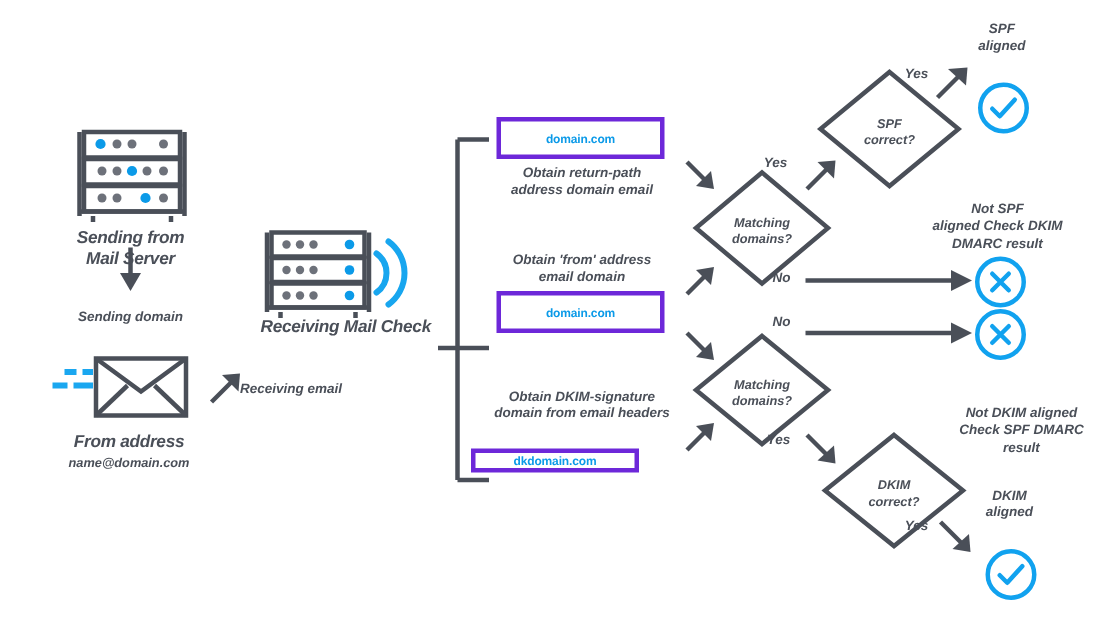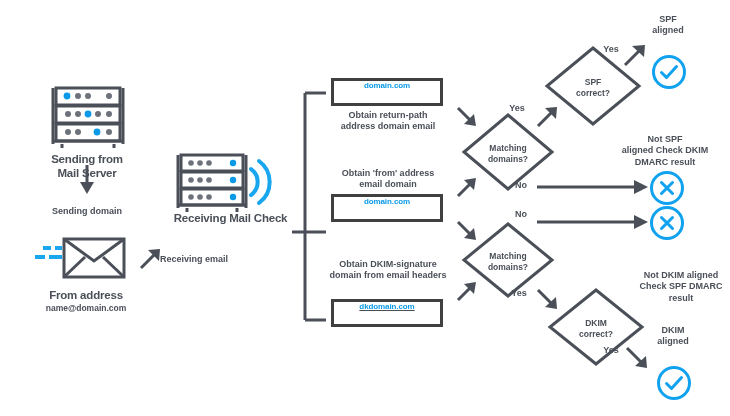--- a/index.html
+++ b/index.html
@@ -12,34 +12,35 @@
     color:#4a4f58;
   }
   #stage{position:absolute;left:0;top:0;width:730px;height:416px;}
   .txt{
     position:absolute;
     text-align:center;
     font-weight:bold;
     color:#4a4f58;
     line-height:1.25;
     white-space:pre-line;
+    font-style:italic;
   }
   .t-head{font-size:11.5px;letter-spacing:-0.2px;}
   .t-sub{font-size:9px;font-weight:bold;}
   .t-step{font-size:9px;font-weight:bold;}
   .t-small{font-size:8.5px;font-weight:bold;}
   .t-yn{font-size:9px;font-weight:bold;}
   .t-result{font-size:9px;font-weight:bold;}
   .t-dom{font-size:8px;font-weight:bold;color:#0b9ae8;letter-spacing:-0.1px;}
   .t-mono{font-size:8.5px;font-weight:bold;color:#4a4f58;}
   .box{
     position:absolute;
-    border:3px solid #404040;
+    border:3px solid #6d28d9;
     box-sizing:border-box;
-    display:flex;justify-content:center;
+    display:flex;align-items:center;justify-content:center;
   }
   .svgl{position:absolute;left:0;top:0;}
   .icon-wrap{position:absolute;}
 </style>
 </head>
 <body>
 
 <div id="stage">
 
   <svg class="svgl" width="730" height="416" viewBox="0 0 730 416">
@@ -233,21 +234,21 @@
   <div class="txt t-sub" style="left:160px;top:254px;width:96px;text-align:left;">Receiving email</div>
 
   <div class="box" style="left:331px;top:78px;width:112px;height:28px;">
     <span class="t-dom">domain.com</span>
   </div>
 
   <div class="box" style="left:331px;top:194px;width:112px;height:28px;">
     <span class="t-dom">domain.com</span>
   </div>
 
-  <div class="box" style="left:331px;top:299px;width:112px;height:28px;text-decoration:underline;">
+  <div class="box" style="left:314px;top:299px;width:112px;height:16px;">
     <span class="t-dom">dkdomain.com</span>
   </div>
 
   <div class="txt t-step" style="left:327px;top:110px;width:122px;">Obtain return-path
 address domain email</div>
 
   <div class="txt t-step" style="left:327px;top:152px;width:122px;margin-top:16px;">Obtain 'from' address
 email domain</div>
 
   <div class="txt t-step" style="left:322px;top:259px;width:132px;text-align:center;">Obtain DKIM-signature

